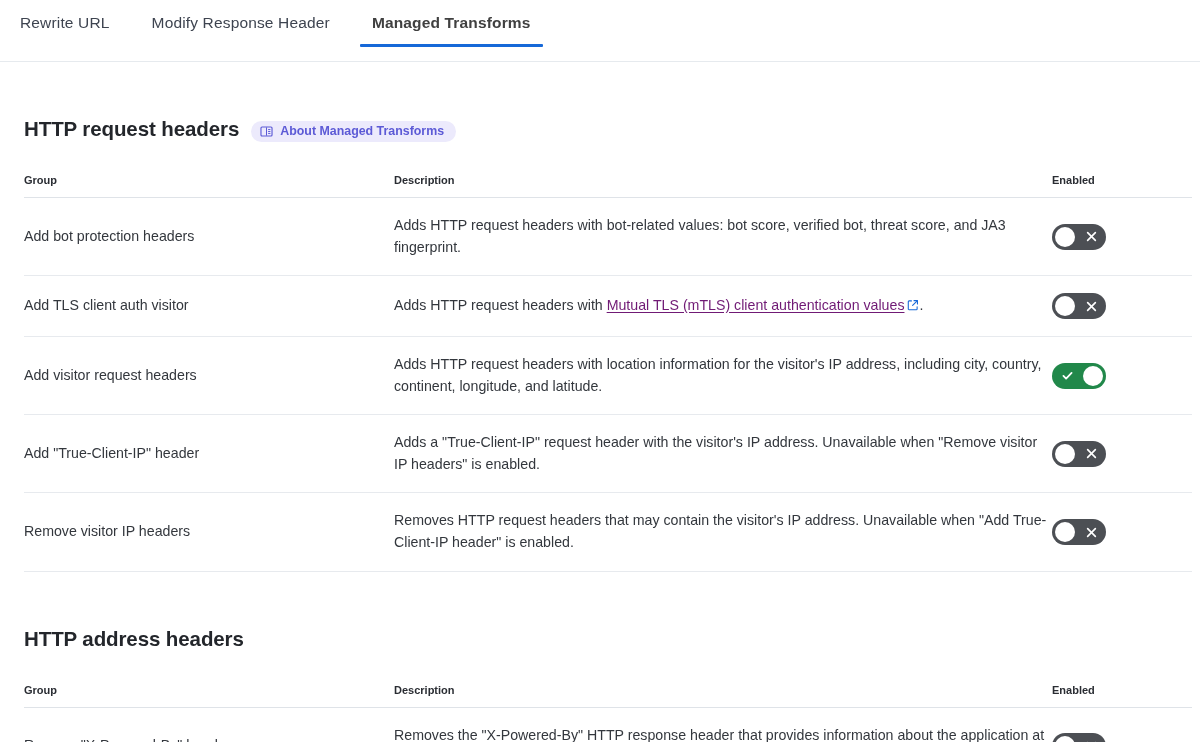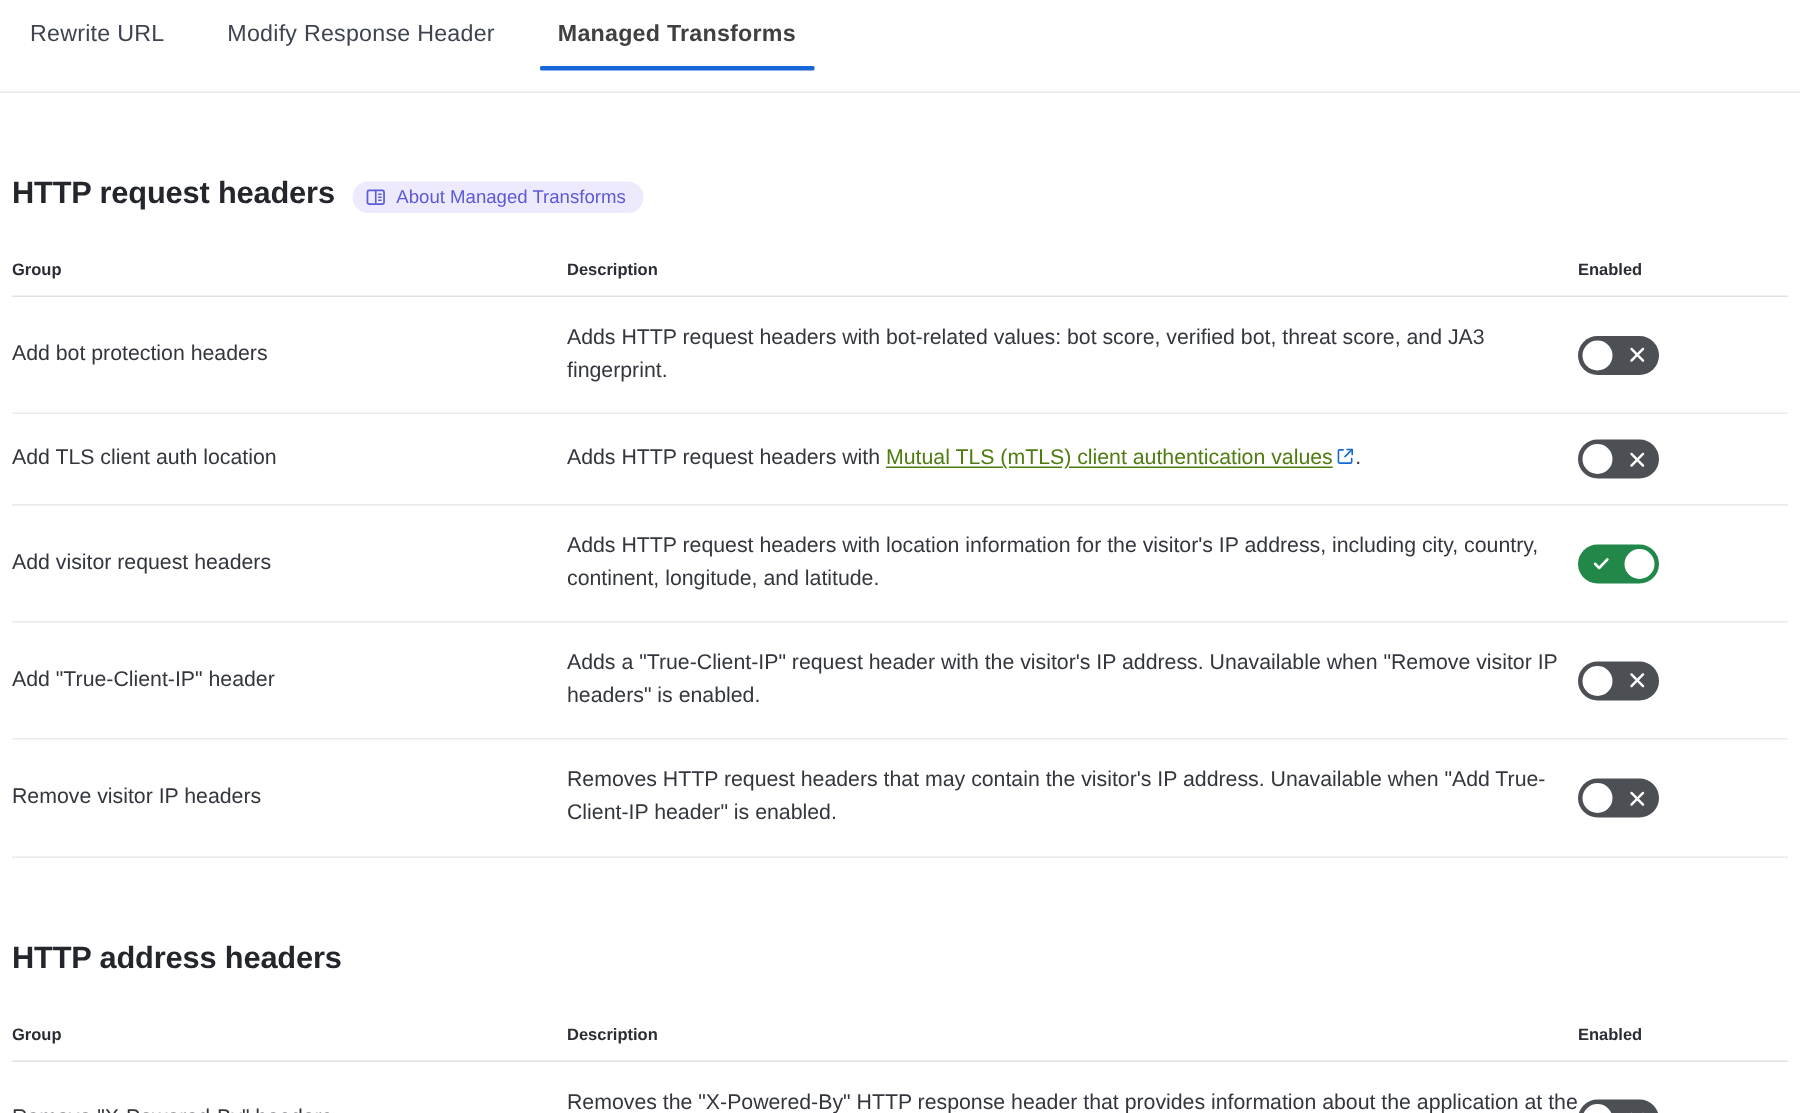--- a/index.html
+++ b/index.html
@@ -43,21 +43,21 @@
     position: absolute;
     left: -12px;
     right: -12px;
     bottom: -1px;
     height: 3px;
     background: #1668d8;
     border-radius: 1px;
   }
 
   
-  .section { padding: 0 8px; }
+  .section { padding: 0 8px; margin-left: 16px; }
   .section-head {
     display: flex;
     align-items: center;
     gap: 12px;
     margin-top: 38px;
     margin-bottom: 16px;
   }
   .section-title {
     font-size: 20.5px;
     font-weight: 700;
@@ -67,21 +67,21 @@
 
   .badge {
     display: inline-flex;
     align-items: center;
     gap: 7px;
     background: #eceafc;
     color: #5c5ad6;
     border-radius: 13px;
     padding: 4px 12px 4px 9px;
     font-size: 12.4px;
-    font-weight: 400;
+    font-weight: 700;
     cursor: pointer;
     line-height: 1;
     position: relative;
     top: 2px;
   }
   .badge .bicon { display: inline-flex; }
 
   
   table.mt {
     width: 100%;
@@ -109,21 +109,21 @@
     vertical-align: middle;
     font-size: 14.2px;
     color: #33373d;
     line-height: 1.52;
   }
   td.group   { padding-right: 24px; }
   td.desc    { padding-right: 34px; color: #3a3e45; }
   td.enabled { text-align: left; }
 
   .link {
-    color: #4d7c0f;
+    color: #701a75;
     text-decoration: underline;
     text-underline-offset: 2px;
     cursor: pointer;
   }
   .ext-icon {
     display: inline-block;
     vertical-align: -1px;
     margin-left: 3px;
   }
 
@@ -215,21 +215,21 @@
               <svg width="11" height="11" viewBox="0 0 12 12" aria-hidden="true">
                 <line x1="1.8" y1="1.8" x2="10.2" y2="10.2" stroke="#fff" stroke-width="1.8" stroke-linecap="round"></line>
                 <line x1="10.2" y1="1.8" x2="1.8" y2="10.2" stroke="#fff" stroke-width="1.8" stroke-linecap="round"></line>
               </svg>
             </span>
           </span>
         </td>
       </tr>
 
       <tr>
-        <td class="group">Add TLS client auth location</td>
+        <td class="group">Add TLS client auth visitor</td>
         <td class="desc"><span>Adds HTTP request headers with </span><a class="link" href="#">Mutual TLS (mTLS) client authentication values</a><span class="ext-icon">
             <svg width="12" height="12" viewBox="0 0 14 14" fill="none" aria-hidden="true">
               <path d="M5.2 2.2H2.4a.9.9 0 0 0-.9.9v8.5a.9.9 0 0 0 .9.9h8.5a.9.9 0 0 0 .9-.9V9" stroke="#1668d8" stroke-width="1.25" stroke-linecap="round"></path>
               <path d="M8.2 1.9h4v4" stroke="#1668d8" stroke-width="1.25" stroke-linecap="round" stroke-linejoin="round"></path>
               <path d="M12.1 2L6.6 7.5" stroke="#1668d8" stroke-width="1.25" stroke-linecap="round"></path>
             </svg>
           </span><span>.</span></td>
         <td class="enabled">
           <span class="toggle off">
             <span class="knob"></span>

